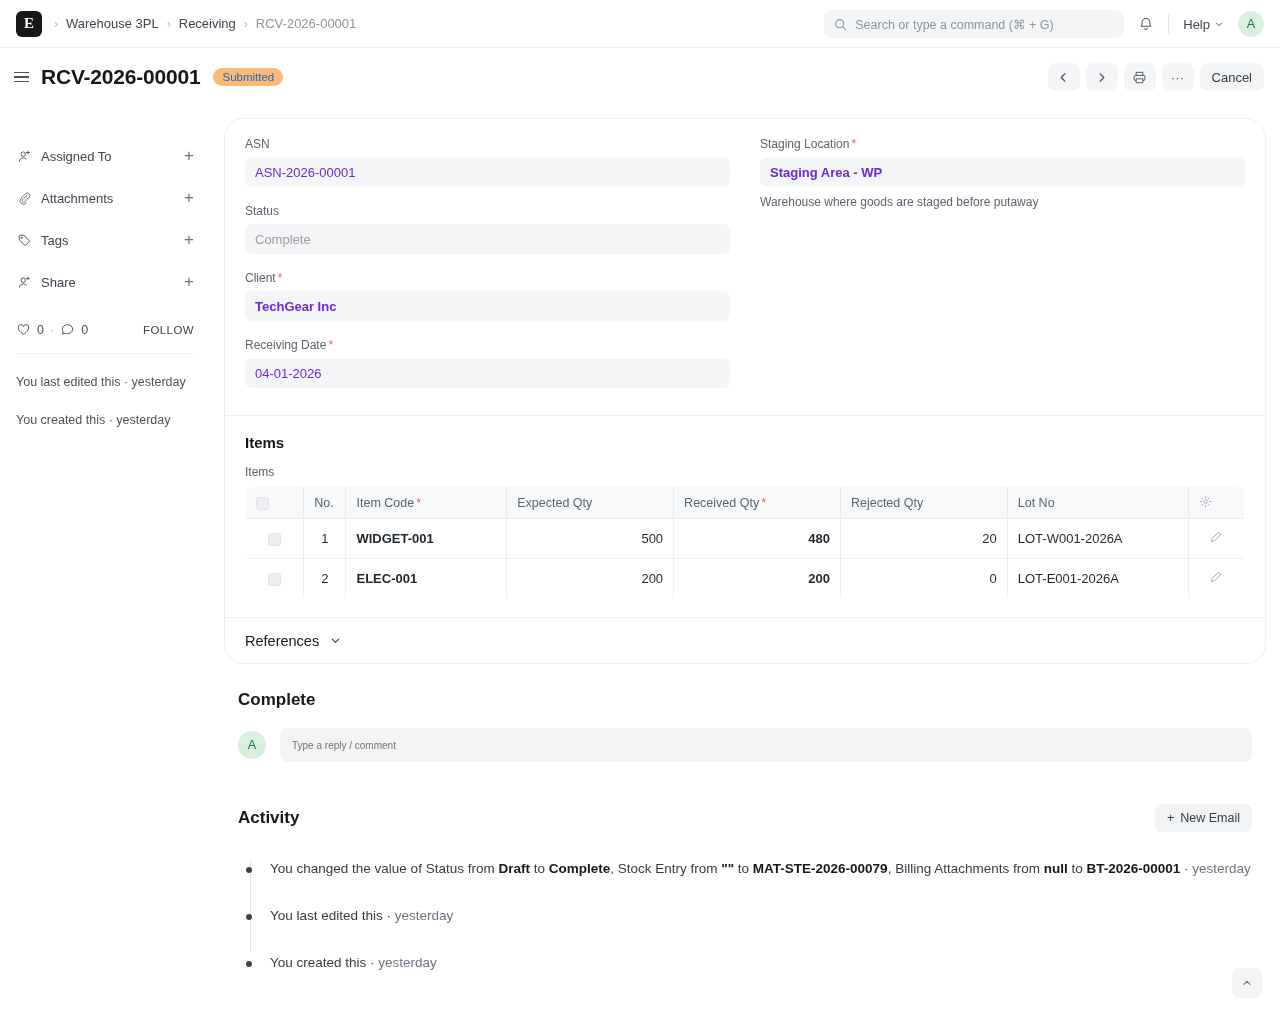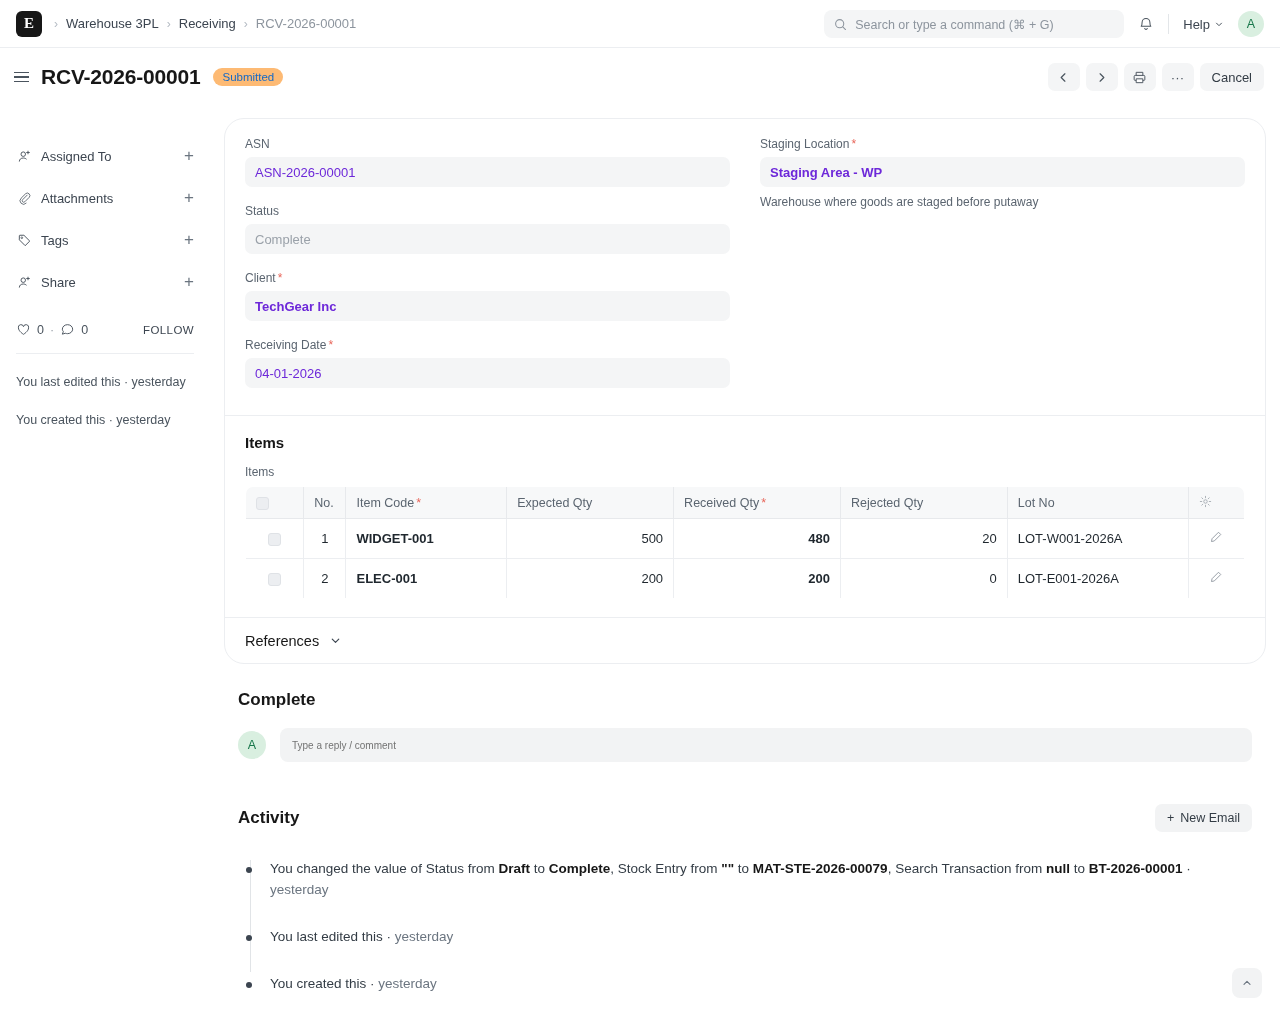--- a/index.html
+++ b/index.html
@@ -476,21 +476,21 @@
         <div class="act-head">
           <span class="blk-title">Activity</span>
           <button class="new-email">
             <span>+</span>
             <span>New Email</span>
           </button>
         </div>
 
         <div class="timeline">
           <div class="tl-item">
-            <div class="tl-text"><span>You changed the value of Status from </span><b>Draft</b><span> to </span><b>Complete</b><span>, Stock Entry from </span><b>""</b><span> to </span><b>MAT-STE-2026-00079</b><span>, Search Transaction from </span><b>null</b><span> to </span><b>BT-2026-00001</b><span> · </span><span class="ts">yesterday</span></div>
+            <div class="tl-text"><span>You changed the value of Status from </span><b>Draft</b><span> to </span><b>Complete</b><span>, Stock Entry from </span><b>""</b><span> to </span><b>MAT-STE-2026-00079</b><span>, Billing Attachments from </span><b>null</b><span> to </span><b>BT-2026-00001</b><span> · </span><span class="ts">yesterday</span></div>
           </div>
           <div class="tl-item">
             <div class="tl-text"><span>You last edited this</span><span> · </span><span class="ts">yesterday</span></div>
           </div>
           <div class="tl-item">
             <div class="tl-text"><span>You created this</span><span> · </span><span class="ts">yesterday</span></div>
           </div>
         </div>
       </div>
     </div>

